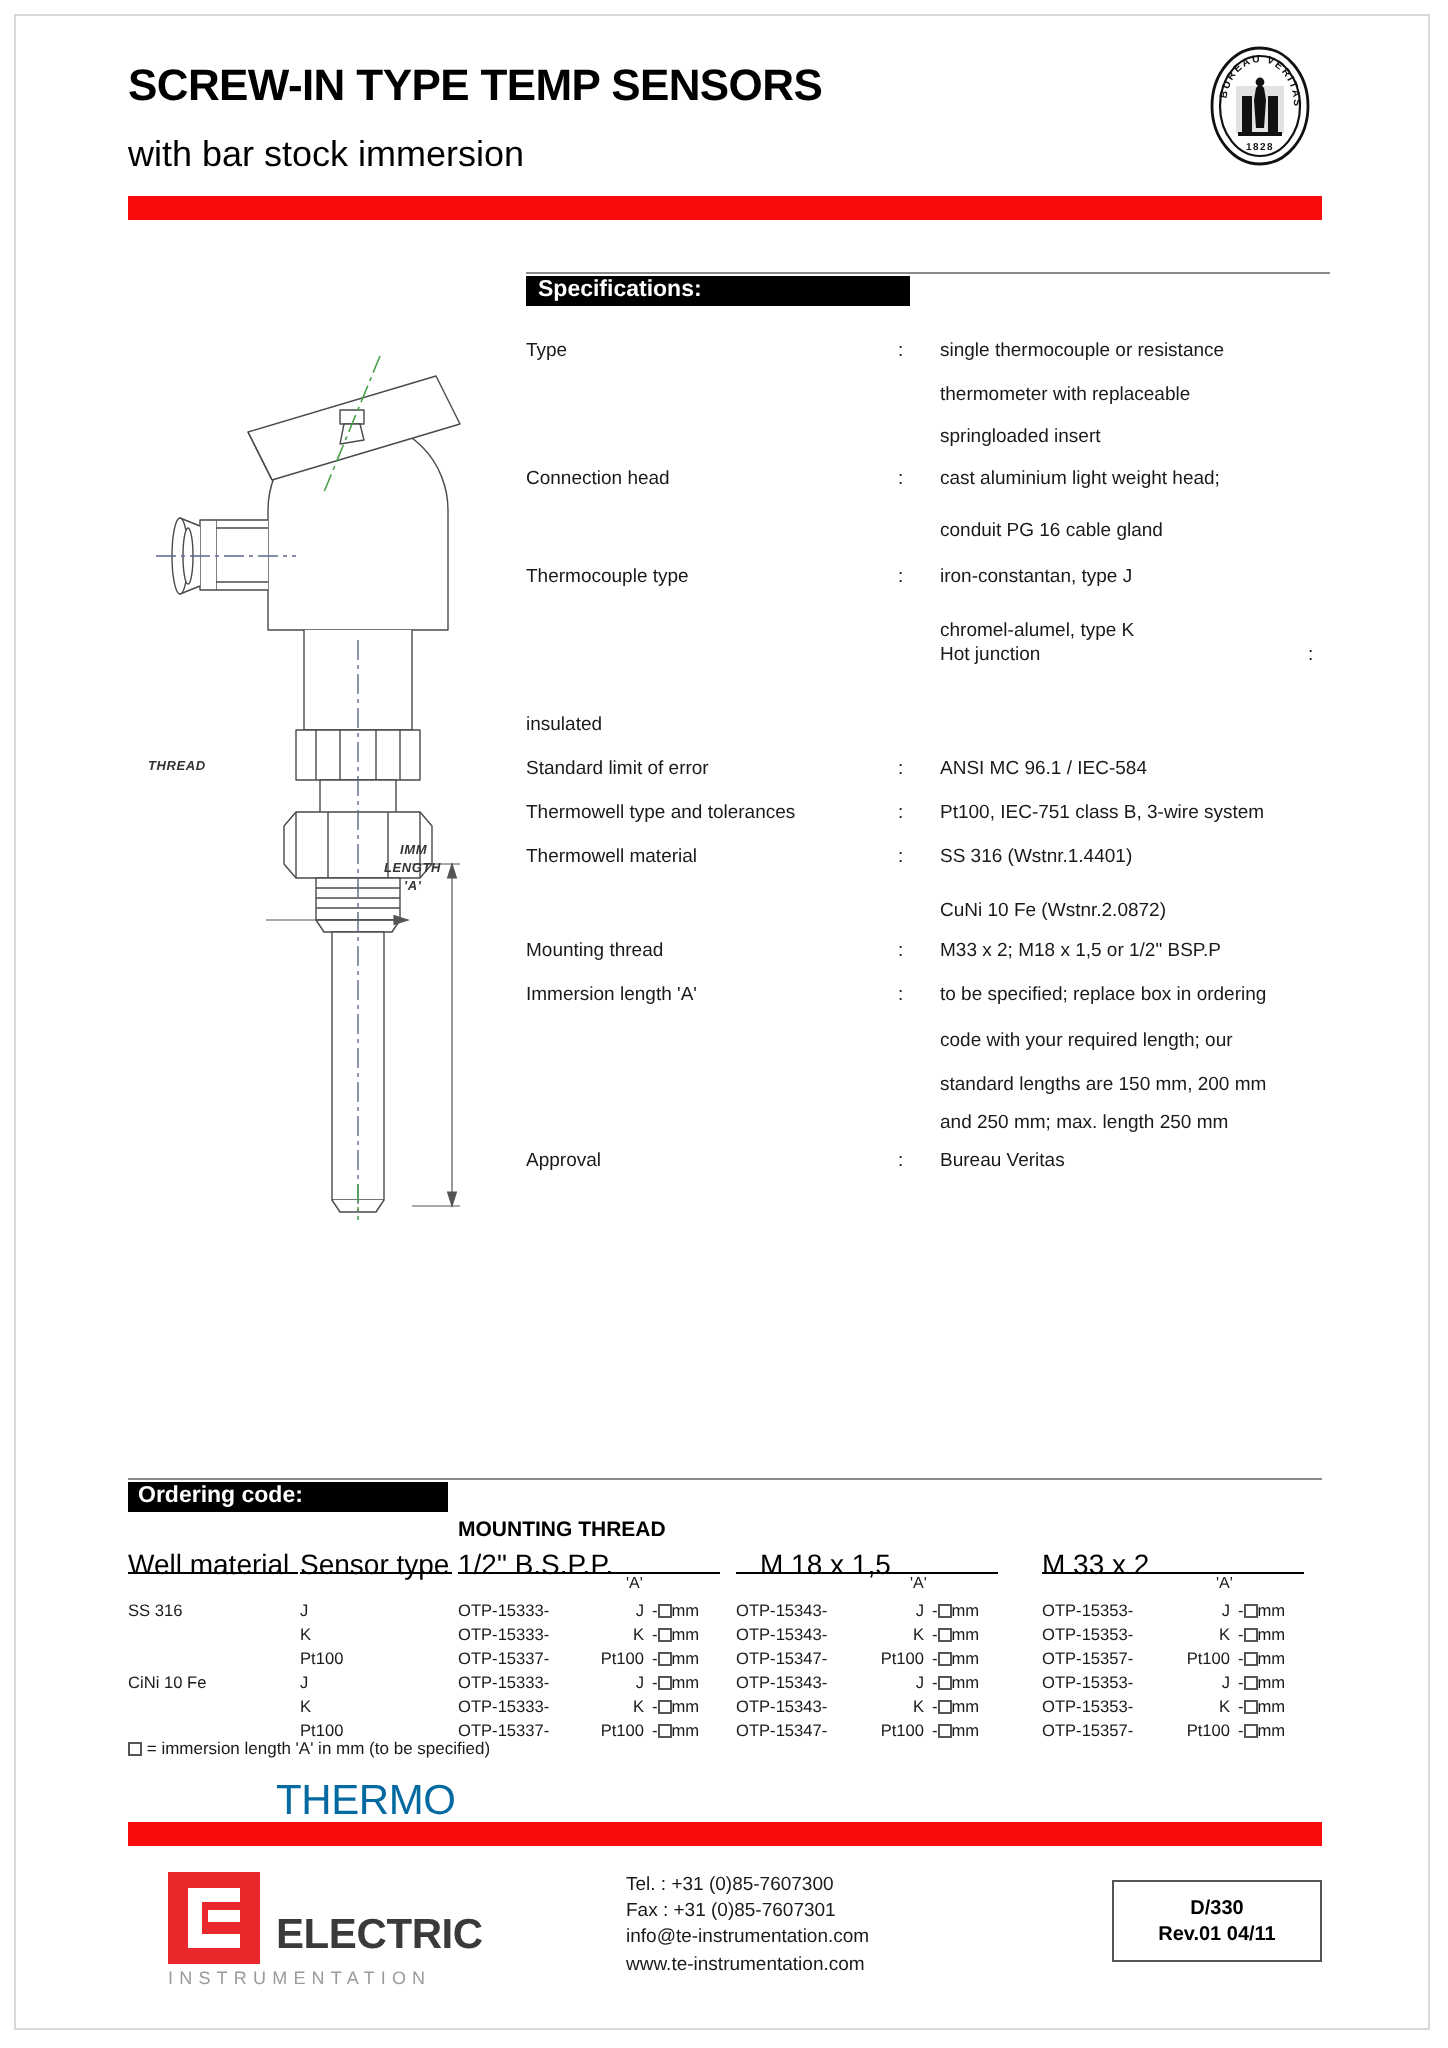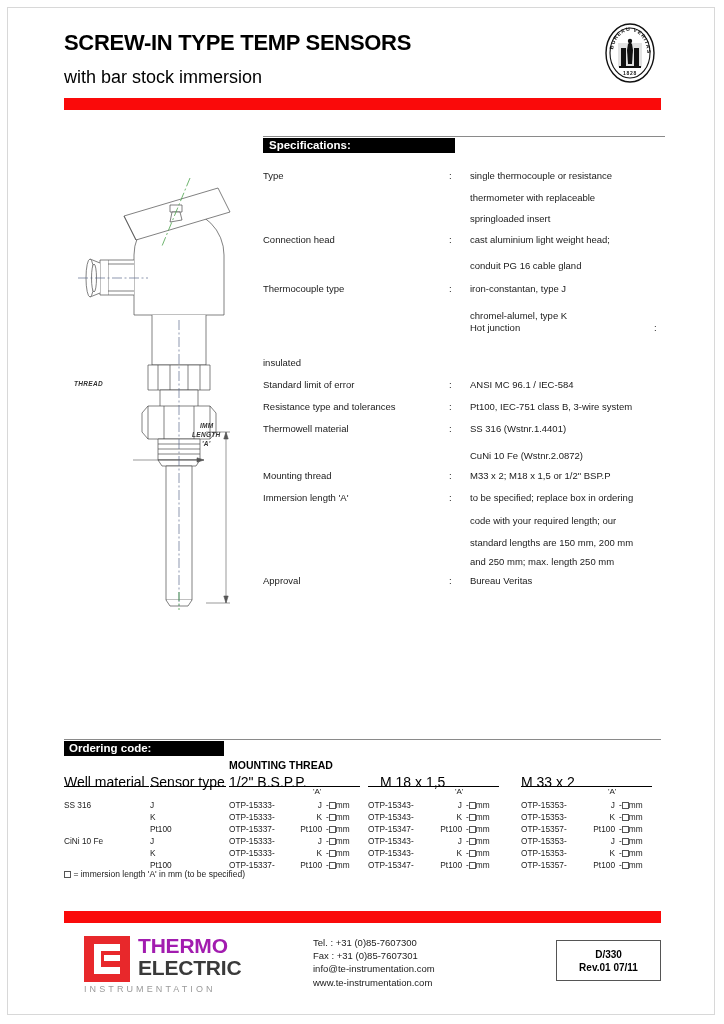--- a/index.html
+++ b/index.html
@@ -227,24 +227,24 @@
     background: #fff;
   }
   .te-logo-mark .bar-b {
     position: absolute;
     left: 10px; top: 31px;
     width: 26px; height: 7px;
     background: #fff;
   }
   .te-word1 {
     position: absolute;
-    left: 138px; top: 934px;
+    left: 138px; top: 889px;
     font-size: 21px;
-    font-weight: bold;
-    color: #a21caf;
+    font-weight: normal;
+    color: #0369a1;
     letter-spacing: -0.2px;
     line-height: 23px;
     white-space: nowrap;
   }
   .te-word2 {
     position: absolute;
     left: 138px; top: 956px;
     font-size: 21px;
     font-weight: bold;
     color: #3a3a3a;
@@ -418,21 +418,21 @@
   <div class="spec-value" style="top:310px;">chromel-alumel, type K</div>
   <div class="spec-value" style="top:322px;">Hot junction</div>
   <div class="spec-colon-far" style="top:322px;">:</div>
 
   <div class="spec-label" style="top:357px; left:263px;">insulated</div>
 
   <div class="spec-label" style="top:379px; left:263px;">Standard limit of error</div>
   <div class="spec-colon" style="top:379px;">:</div>
   <div class="spec-value" style="top:379px;">ANSI MC 96.1 / IEC-584</div>
 
-  <div class="spec-label" style="top:401px; left:263px;">Resistance type and tolerances</div>
+  <div class="spec-label" style="top:401px; left:263px;">Thermowell type and tolerances</div>
   <div class="spec-colon" style="top:401px;">:</div>
   <div class="spec-value" style="top:401px;">Pt100, IEC-751 class B, 3-wire system</div>
 
   <div class="spec-label" style="top:423px; left:263px;">Thermowell material</div>
   <div class="spec-colon" style="top:423px;">:</div>
   <div class="spec-value" style="top:423px;">SS 316  (Wstnr.1.4401)</div>
 
   <div class="spec-value" style="top:450px;">CuNi 10 Fe  (Wstnr.2.0872)</div>
 
   <div class="spec-label" style="top:470px; left:263px;">Mounting thread</div>
@@ -560,16 +560,16 @@
 
   <div class="contact">
     <div>Tel. : +31 (0)85-7607300</div>
     <div>Fax : +31 (0)85-7607301</div>
     <div>info@te-instrumentation.com</div>
     <div>www.te-instrumentation.com</div>
   </div>
 
   <div class="doc-box">
     <div class="l1">D/330</div>
-    <div class="l2">Rev.01   07/11</div>
+    <div class="l2">Rev.01   04/11</div>
   </div>
 
 </div>
 
 </body></html>

